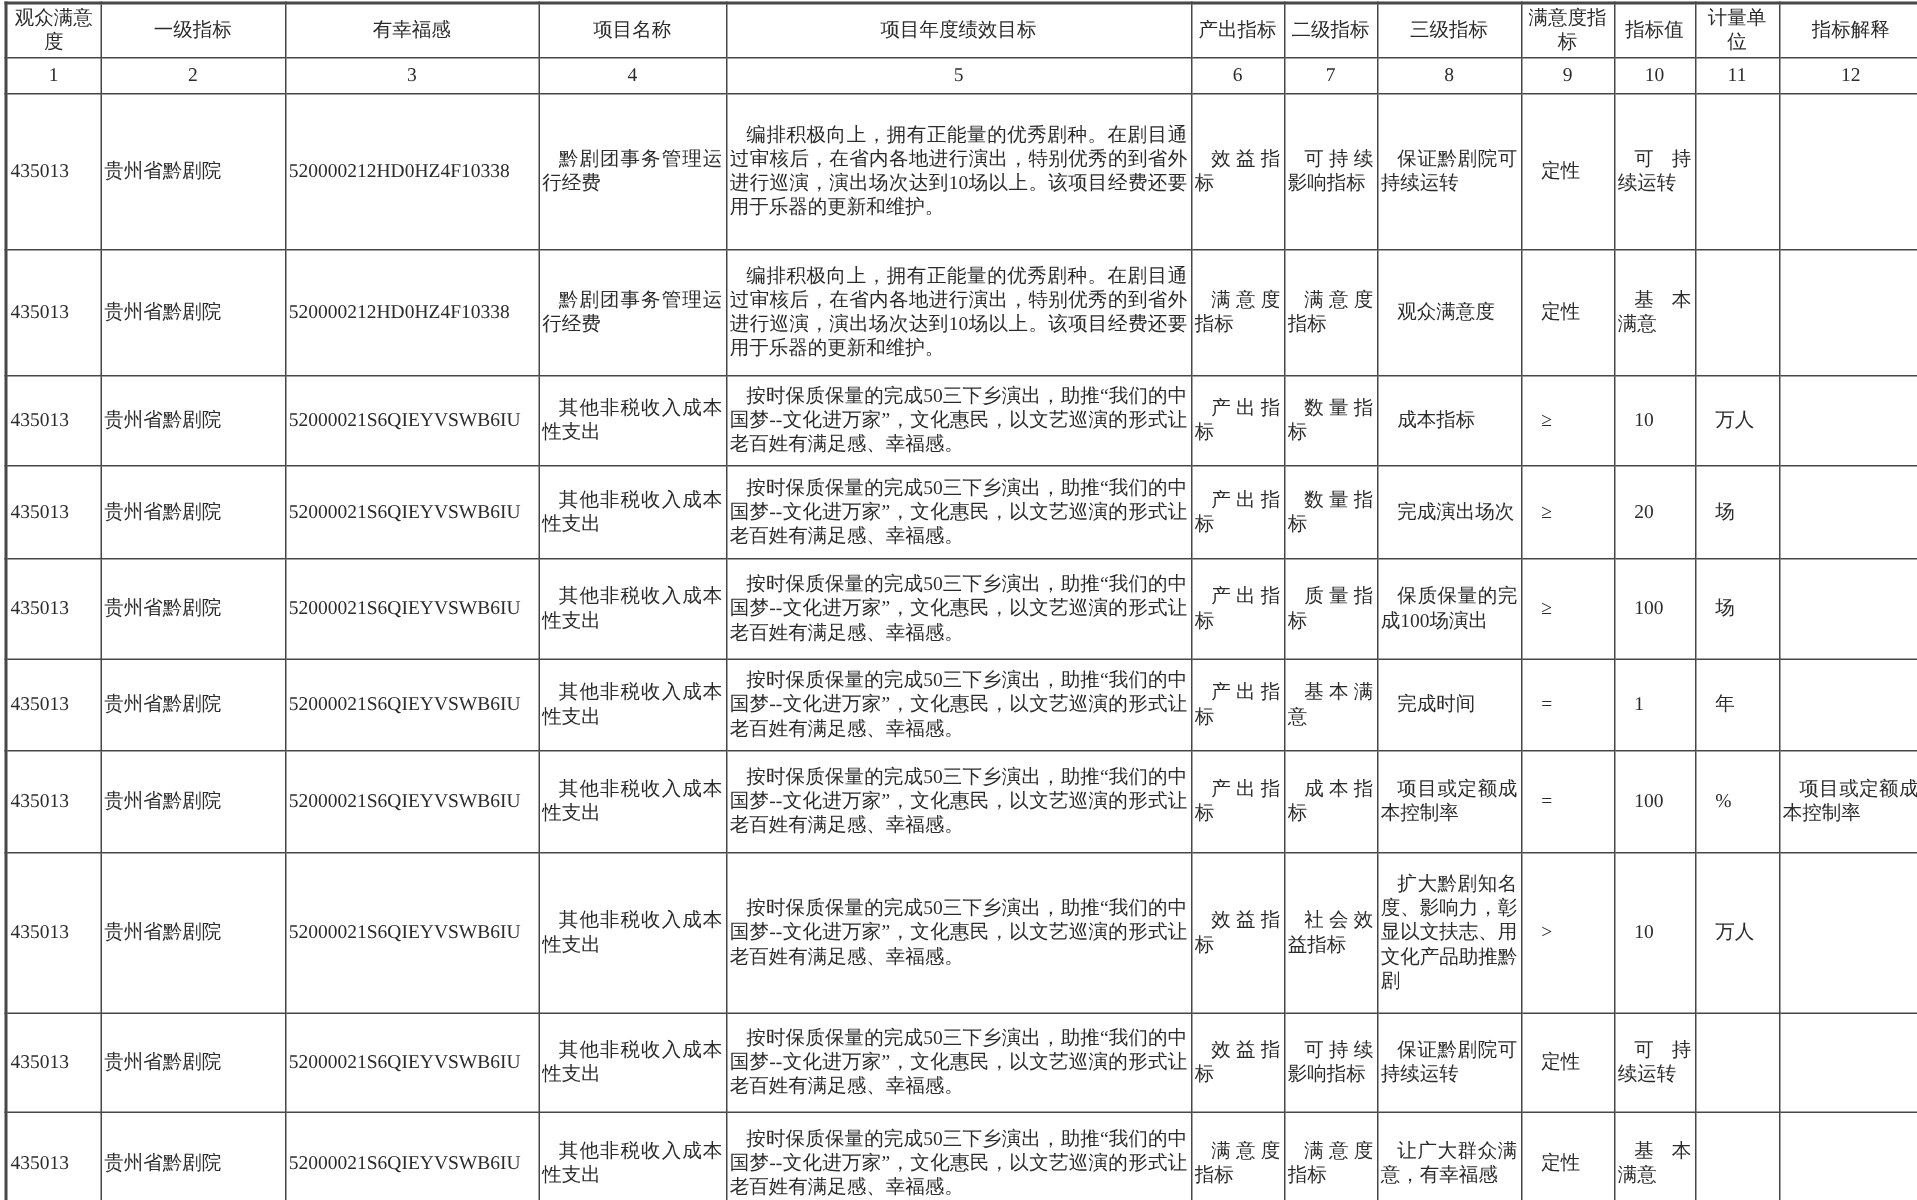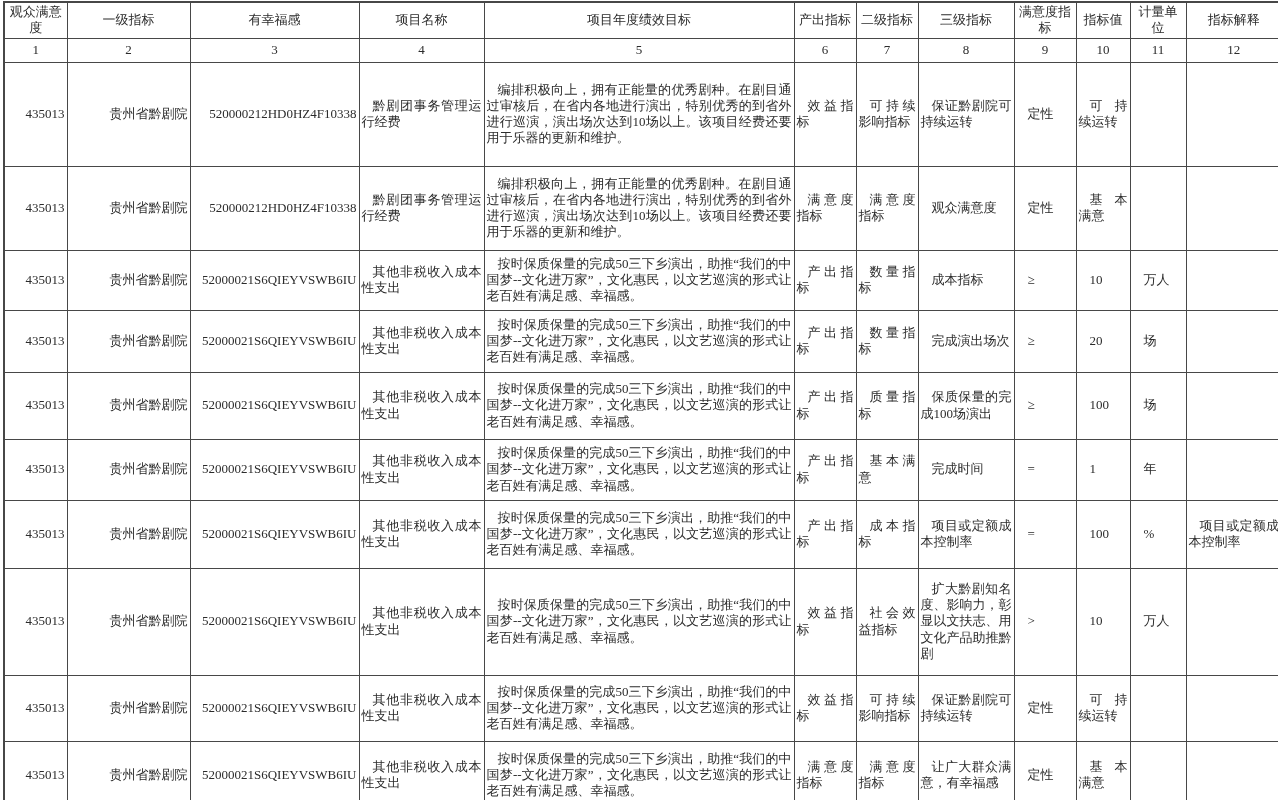--- a/index.html
+++ b/index.html
@@ -25,21 +25,21 @@
     font-size: 13px;
     line-height: 1.25;
     padding: 1px 2px;
     vertical-align: middle;
     overflow: hidden;
   }
   .perf-table thead th, .perf-table thead td {
     text-align: center;
     height: 21px;
   }
-  .c-center { text-align: right; }
+  .c-center { text-align: left; }
   .c-indent {
     text-align: justify;
     text-indent: 0.85em;
     word-break: break-all;
   }
 </style>
 </head>
 <body>
 
 <table class="perf-table">

